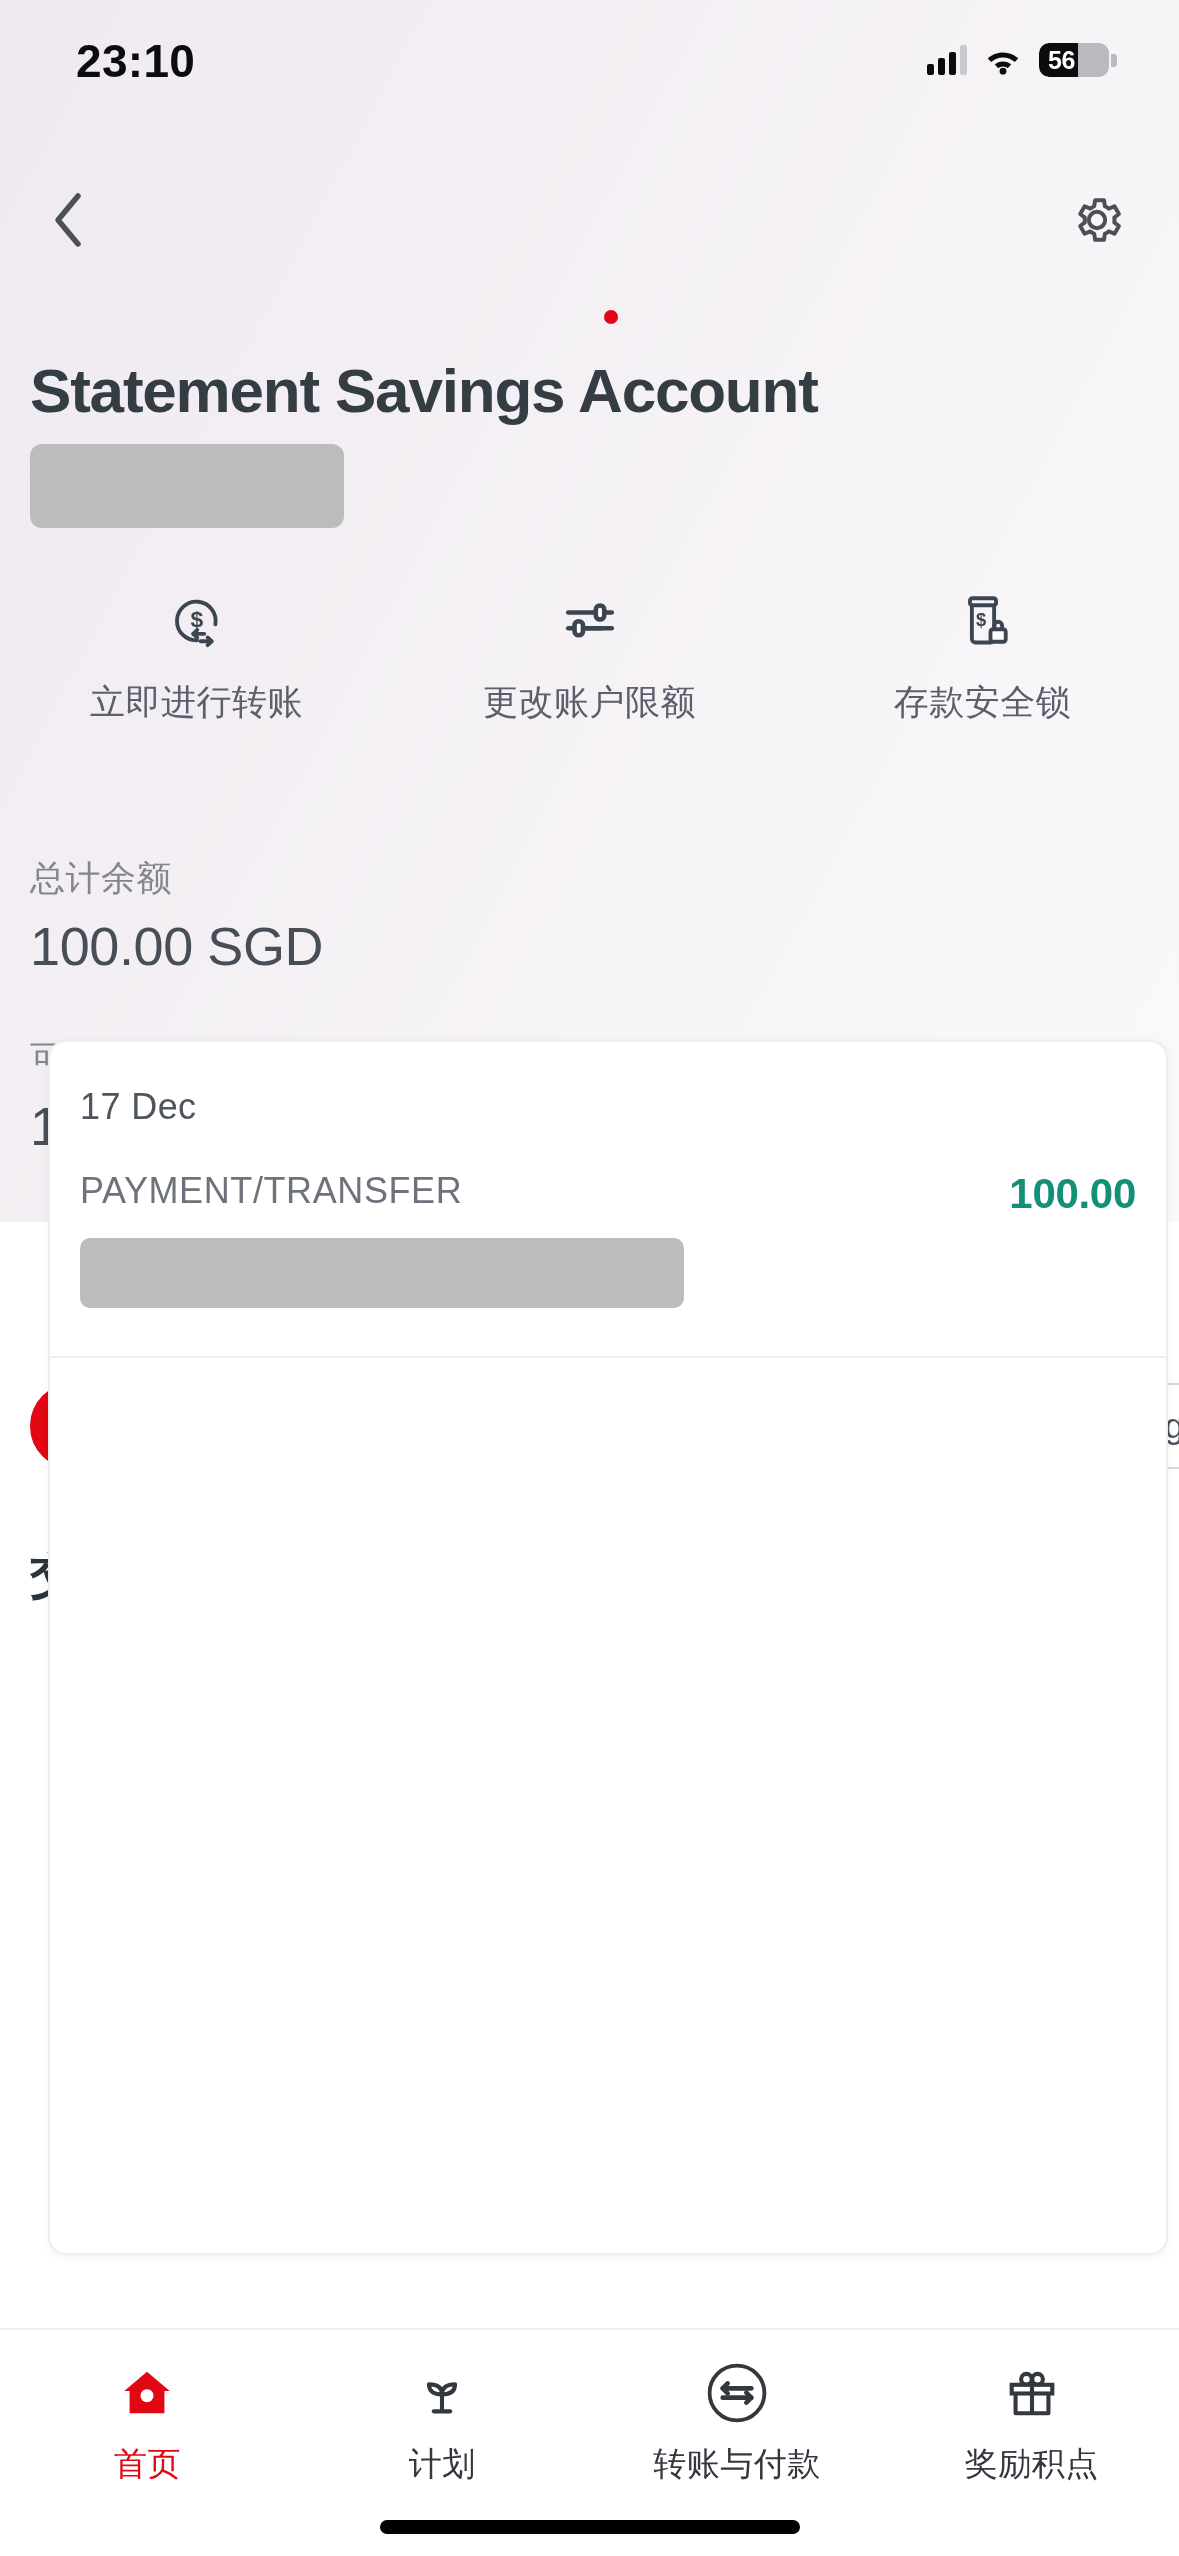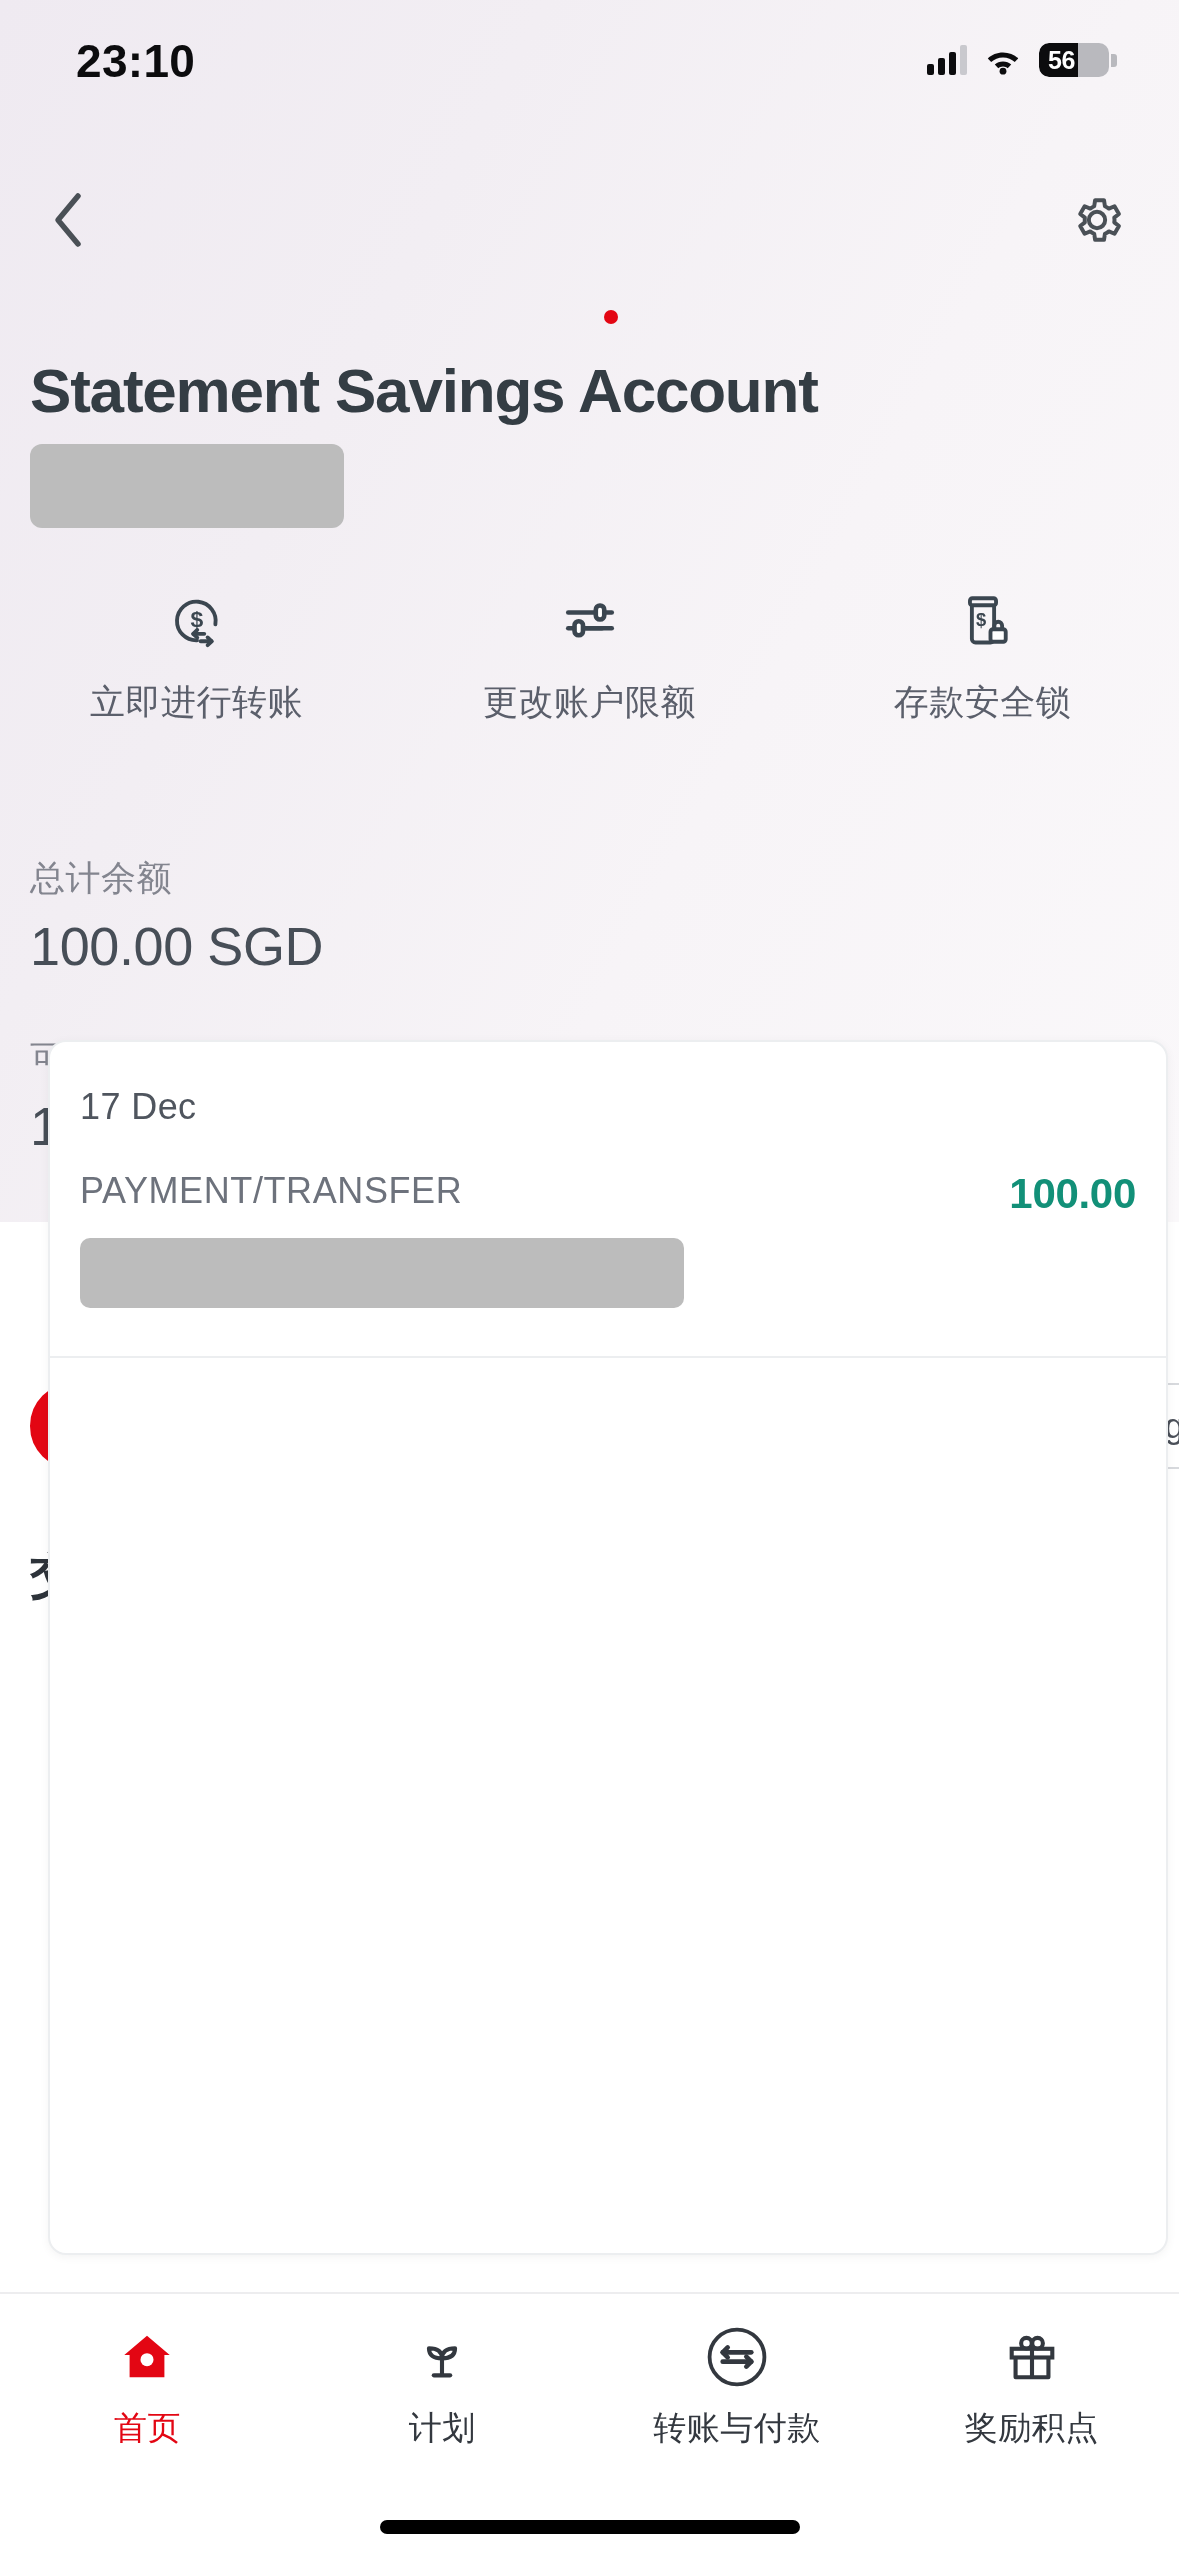--- a/index.html
+++ b/index.html
@@ -170,21 +170,21 @@
     font-size:42px; font-weight:700; color:#129078; letter-spacing:-0.3px;
   }
   .txmask{
     margin-top:20px; margin-bottom:48px;
     width:604px; height:70px; border-radius:10px; background:#bcbcbc;
   }
   .txspacer{ height:120px; }
 
   
   .bottomnav{
-    position:absolute; left:0; bottom:0; width:1179px; height:264px;
+    position:absolute; left:0; bottom:0; width:1179px; height:228px;
     background:#ffffff; border-top:2px solid #ededef;
     display:flex; align-items:flex-start; padding-top:30px;
   }
   .navitem{
     flex:1; display:flex; flex-direction:column; align-items:center;
     cursor:pointer;
   }
   .navitem .nico{
     height:66px; display:flex; align-items:center; justify-content:center;
   }

